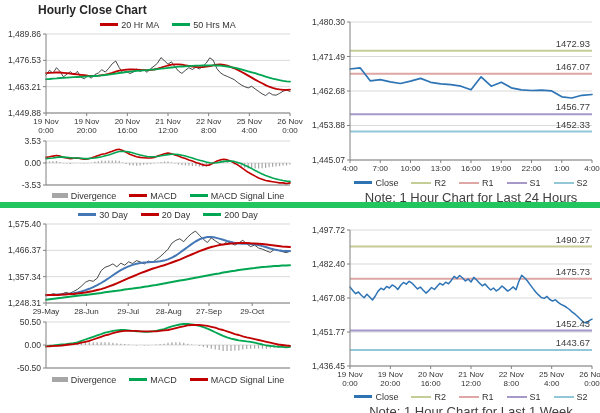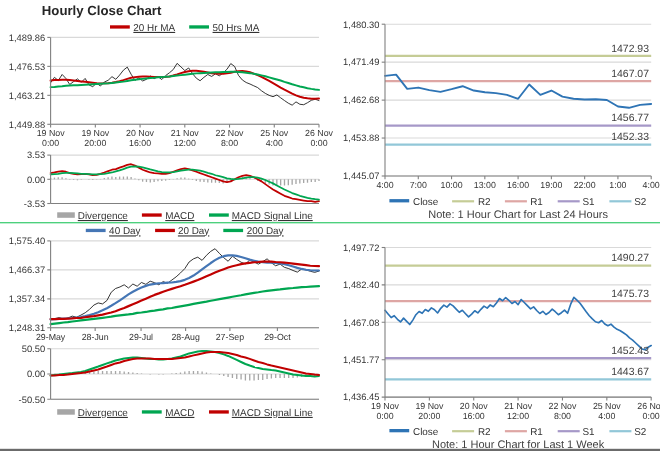--- a/index.html
+++ b/index.html
@@ -1,31 +1,31 @@
 <!DOCTYPE html>
 <html><head>
 <meta charset="utf-8">
 <style>
   html,body{margin:0;padding:0;background:#fff;}
   .page{width:600px;height:413px;background:#fff;font-family:"Liberation Sans",sans-serif;overflow:hidden;}
   .row{display:flex;}
-  .row.top{height:202px;border-bottom:1px solid #22c55e;}
+  .row.top{height:202px;border-bottom:6px solid #22c55e;}
   .row.bottom{height:203px;}
   .panel{width:300px;flex:0 0 300px;}
   .panel-title{font-size:12px;font-weight:bold;color:#262626;margin:3px 0 1px 38px;}
   svg{display:block;overflow:visible;}
   svg text{font-family:"Liberation Sans",sans-serif;}
   .legend{display:flex;justify-content:center;align-items:center;gap:13px;font-size:9px;color:#333;height:13px;}
-  .legend.over-plot-l{margin-left:46px;width:244px;text-decoration:underline;}
+  .legend.over-plot-l{margin-left:46px;width:244px;}
   .legend.over-plot-r{margin-left:50px;width:242px;}
   .lg-item{display:inline-flex;align-items:center;white-space:nowrap;}
   .sw{display:inline-block;width:18px;height:3px;margin-right:3px;}
   .sw.thin{height:2px;width:20px;}
   .sw.bar{height:5px;width:16px;}
-  .note{font-size:10px;color:#404040;text-align:center;margin-left:50px;width:242px;margin-top:1px;}
+  .note{font-size:13px;color:#404040;text-align:center;margin-left:50px;width:242px;margin-top:1px;}
   .pivot-panel{padding-top:16px;}
   .bottom-rule{height:2px;background:#6B6B6B;margin-top:2px;}
 </style>
 </head>
 <body>
 
 <div class="page">
 
   <section class="row top">
     <div class="panel">
@@ -245,21 +245,21 @@
         </div>
       <div class="note">Note: 1 Hour Chart for Last 24 Hours</div>
     </div>
   </section>
 
   <section class="row bottom">
     <div class="panel">
       <div class="legend over-plot-l">
           <span class="lg-item">
             <span class="sw line" style="background: rgb(69, 118, 181);"></span>
-            <span>40 Day</span>
+            <span>30 Day</span>
           </span>
           <span class="lg-item">
             <span class="sw line" style="background: rgb(192, 0, 0);"></span>
             <span>20 Day</span>
           </span>
           <span class="lg-item">
             <span class="sw line" style="background: rgb(0, 166, 81);"></span>
             <span>200 Day</span>
           </span>
         </div>

